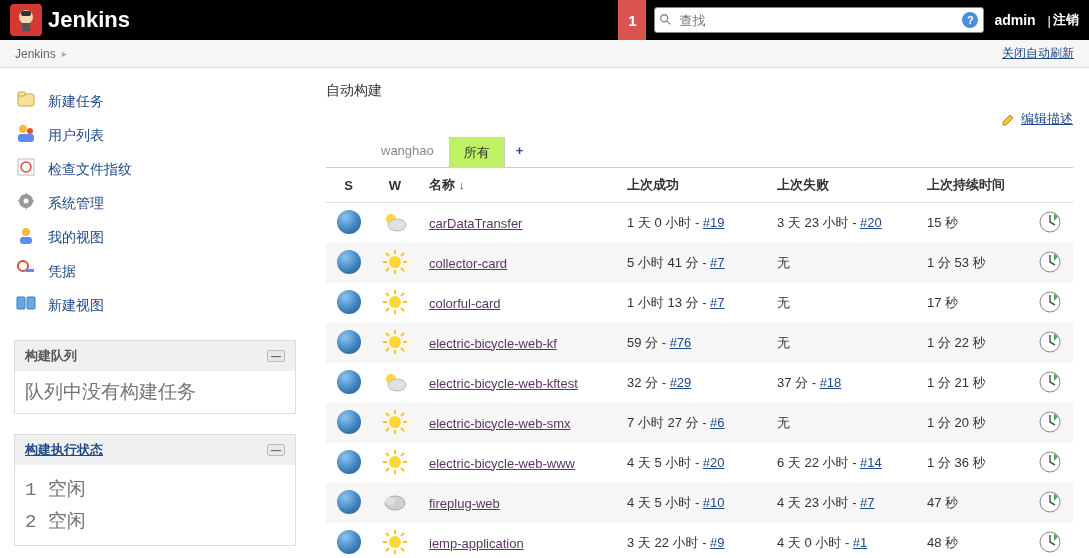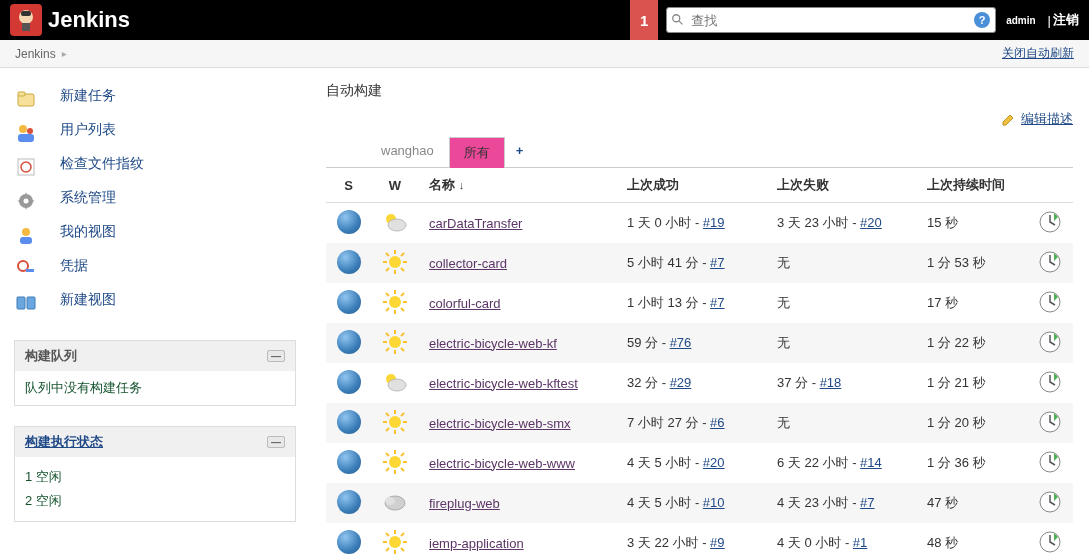--- a/index.html
+++ b/index.html
@@ -7,45 +7,45 @@
 .header { background: #000; color: #fff; height: 40px; display: flex; align-items: center; padding: 0 10px; }
 .logo { display: flex; align-items: center; gap: 6px; }
 .logo-icon { width: 32px; height: 32px; background: #d33833; border-radius: 4px; display: flex; align-items: center; justify-content: center; overflow: hidden; }
 .logo-text { font-size: 22px; font-weight: bold; color: #fff; }
 .header-spacer { flex: 1; }
 .notif-badge { background: #d9534f; color: #fff; width: 28px; height: 40px; display: flex; align-items: center; justify-content: center; font-weight: bold; font-size: 15px; margin-right: 8px; }
 .search-box { position: relative; display: flex; align-items: center; }
 .search-input { width: 330px; height: 26px; border: 1px solid #888; border-radius: 3px; padding: 2px 28px 2px 24px; font-size: 13px; background: #fff; }
 .search-icon { position: absolute; left: 5px; width: 14px; height: 14px; }
 .help-icon { position: absolute; right: 6px; width: 16px; height: 16px; border-radius: 50%; background: #4a90d9; color: #fff; display: flex; align-items: center; justify-content: center; font-size: 11px; font-weight: bold; }
-.user-link { color: #fff; text-decoration: none; margin: 0 10px; font-weight: bold; font-size: 10px; }
+.user-link { color: #fff; text-decoration: none; margin: 0 10px; font-weight: bold; font-size: 14px; }
 .logout-link { color: #fff; text-decoration: none; font-weight: bold; font-size: 13px; }
 .divider { color: #fff; margin: 0 2px; }
 .breadcrumb-bar { background: #f6f6f6; border-bottom: 1px solid #ddd; height: 28px; display: flex; align-items: center; padding: 0 15px; }
 .breadcrumb-item { color: #666; font-size: 12px; }
 .breadcrumb-arrow { color: #aaa; margin: 0 6px; font-size: 10px; }
 .auto-refresh { margin-left: auto; color: #204a87; text-decoration: underline; font-size: 12px; cursor: pointer; }
 .main { display: flex; }
 .sidebar { width: 310px; padding: 14px; }
 .side-menu { list-style: none; }
-.side-menu li { padding: 5px 0; display: flex; align-items: flex-start; gap: 22px; cursor: pointer; }
+.side-menu li { padding: 5px 0; display: flex; align-items: flex-end; gap: 10px; cursor: pointer; }
 .side-menu li a { color: #204a87; text-decoration: none; font-size: 14px; }
 .mi-icon { width: 24px; height: 24px; display: flex; align-items: center; justify-content: center; }
 .side-box { border: 1px solid #ddd; margin-top: 20px; }
 .side-box-header { background: #f0f0f0; padding: 6px 10px; font-weight: bold; display: flex; justify-content: space-between; align-items: center; color: #555; font-size: 13px; }
 .collapse-btn { width: 18px; height: 12px; background: #e8e8e8; border: 1px solid #bbb; border-radius: 2px; display: flex; align-items: center; justify-content: center; color: #666; font-size: 10px; cursor: pointer; }
-.side-box-body { padding: 8px 10px; font-size: 13px; color: #14532d; }
+.side-box-body { padding: 8px 10px; font-size: 19px; color: #737373; font-family: Liberation Mono, monospace; }
 .exec-row { padding: 3px 0; }
 .content { flex: 1; padding: 14px 16px; }
 .page-title { font-size: 14px; color: #333; margin-bottom: 10px; }
 .edit-desc { float: right; color: #204a87; text-decoration: underline; font-size: 13px; cursor: pointer; display: flex; align-items: center; gap: 4px; margin-bottom: 8px; }
 .tabs { display: flex; border-bottom: 1px solid #ccc; margin-top: 28px; clear: both; }
 .tab { padding: 6px 14px; border: 1px solid transparent; border-bottom: none; cursor: pointer; color: #888; font-size: 13px; margin-left: 40px; }
 .tab.first { margin-left: 40px; }
-.tab.active { border-color: #ccc; background: #ec4899; position: relative; top: 1px; color: #333; }
+.tab.active { border-color: #ccc; background: #bef264; position: relative; top: 1px; color: #333; }
 .tab.add { color: #204a87; font-weight: bold; padding: 6px 10px; }
 .job-table { width: 100%; border-collapse: collapse; margin-top: 0; }
 .job-table th { text-align: left; padding: 8px 10px; font-weight: bold; font-size: 13px; color: #333; border-bottom: 1px solid #ddd; }
 .job-table td { padding: 5px 10px; font-size: 13px; vertical-align: middle; }
 .job-table tbody tr:nth-child(even) { background: #f6f6f6; }
 .status-ball { width: 24px; height: 24px; border-radius: 50%; background: radial-gradient(circle at 35% 30%, #8fc5f0, #3a7db8 60%, #2a5a8a); display: inline-block; }
 .weather-sun { width: 28px; height: 28px; display: inline-flex; align-items: center; justify-content: center; }
 .job-link { color: #5c3566; text-decoration: underline; cursor: pointer; }
 .build-link { color: #204a87; text-decoration: underline; cursor: pointer; }
 .build-btn { width: 26px; height: 26px; display: inline-flex; align-items: center; justify-content: center; cursor: pointer; }

